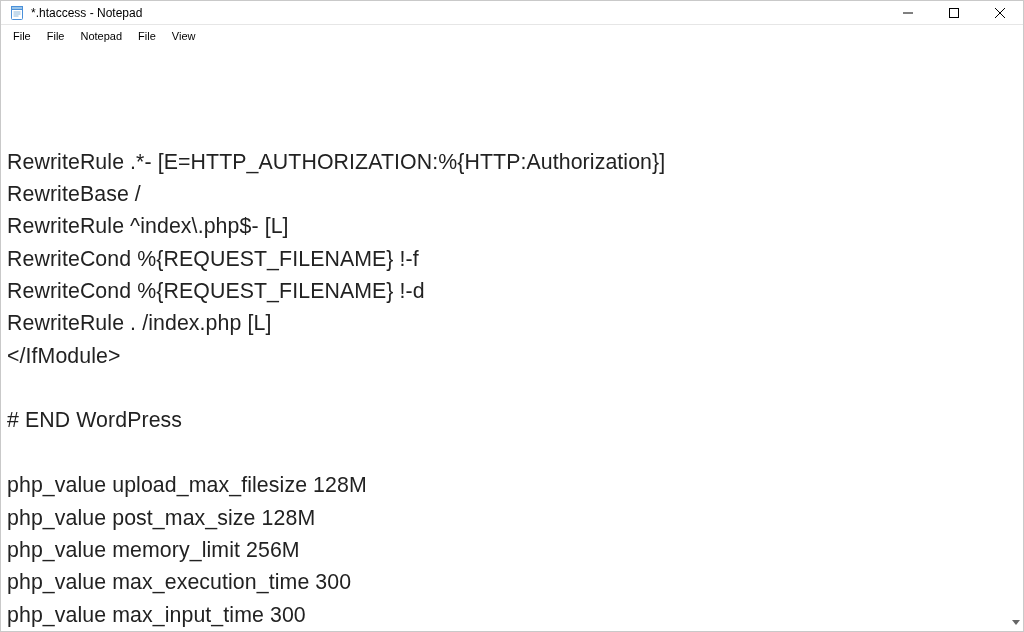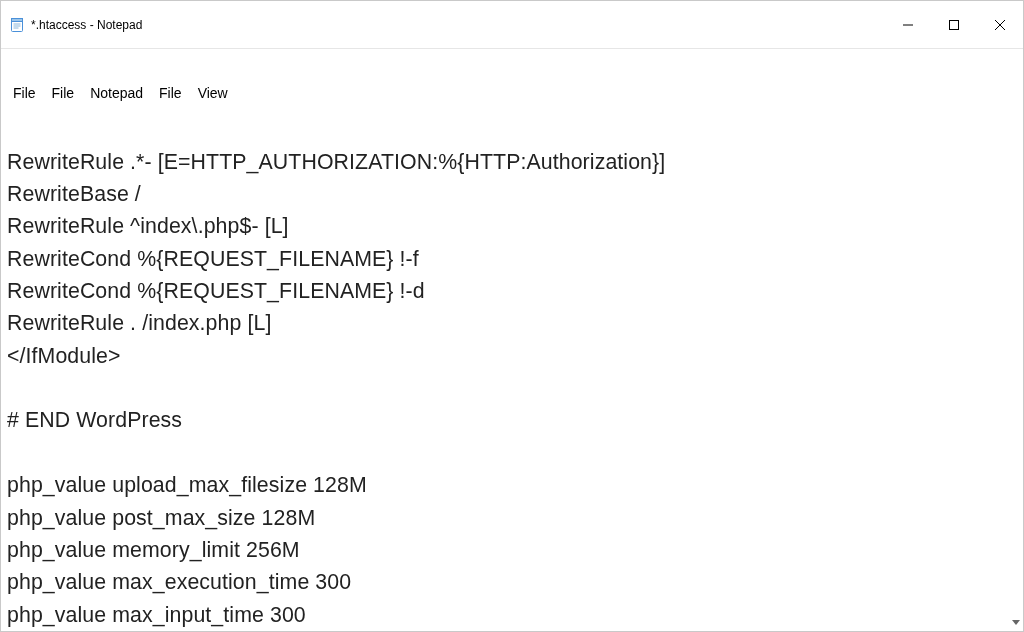--- a/index.html
+++ b/index.html
@@ -1,25 +1,25 @@
 <!DOCTYPE html>
 <html><head>
   <meta charset="utf-8">
   <style>
     * { box-sizing: border-box; margin: 0; padding: 0; }
     html, body { width: 1024px; height: 632px; overflow: hidden; font-family: "Segoe UI", Tahoma, sans-serif; background: #fff; }
     .window { width: 1024px; height: 632px; display: flex; flex-direction: column; border: 1px solid #c9c9c9; }
-    .titlebar { height: 48px; display: flex; align-items: center; background: #fff; border-bottom: 1px solid #e6e6e6; }
+    .titlebar { height: 24px; display: flex; align-items: center; background: #fff; border-bottom: 1px solid #e6e6e6; }
     .titlebar .icon { width: 16px; height: 16px; margin: 0 6px 0 8px; display: flex; align-items: center; justify-content: center; }
     .titlebar .title { font-size: 12px; color: #000; flex: 0 0 auto; }
     .spacer { flex: 1 1 auto; }
     .winbtns { display: flex; height: 100%; }
     .winbtn { width: 46px; display: flex; align-items: center; justify-content: center; }
     .winbtn svg { display: block; }
-    .menubar { height: 22px; display: flex; align-items: center; padding: 0 4px; background: #fff; font-size: 14px; color: #000; margin-top: 33px; }
+    .menubar { height: 22px; display: flex; align-items: center; padding: 0 4px; background: #fff; font-size: 11px; color: #000; }
     .menuitem { padding: 2px 8px; }
     .content-wrap { flex: 1 1 auto; display: flex; min-height: 0; align-items: flex-end; }
     .content { flex: 1 1 auto; padding: 6px 6px 0 6px; white-space: pre; font-family: "Segoe UI", Tahoma, sans-serif; font-size: 21.3px; line-height: 1.52; color: #222; overflow: hidden; letter-spacing: 0.1px; }
     .vscroll { width: 17px; background: #f0f0f0; position: relative; border-left: 1px solid #e8e8e8; }
     .vscroll .arrow { position: absolute; left: 0; width: 17px; height: 17px; display: flex; align-items: center; justify-content: center; color: #666; font-size: 10px; }
     .vscroll .arrow.up { top: 0; }
     .vscroll .arrow.down { bottom: 0; }
     .vscroll .thumb { position: absolute; left: 2px; right: 2px; background: #c2c2c2; border-radius: 0; }
   </style>
 </head>

